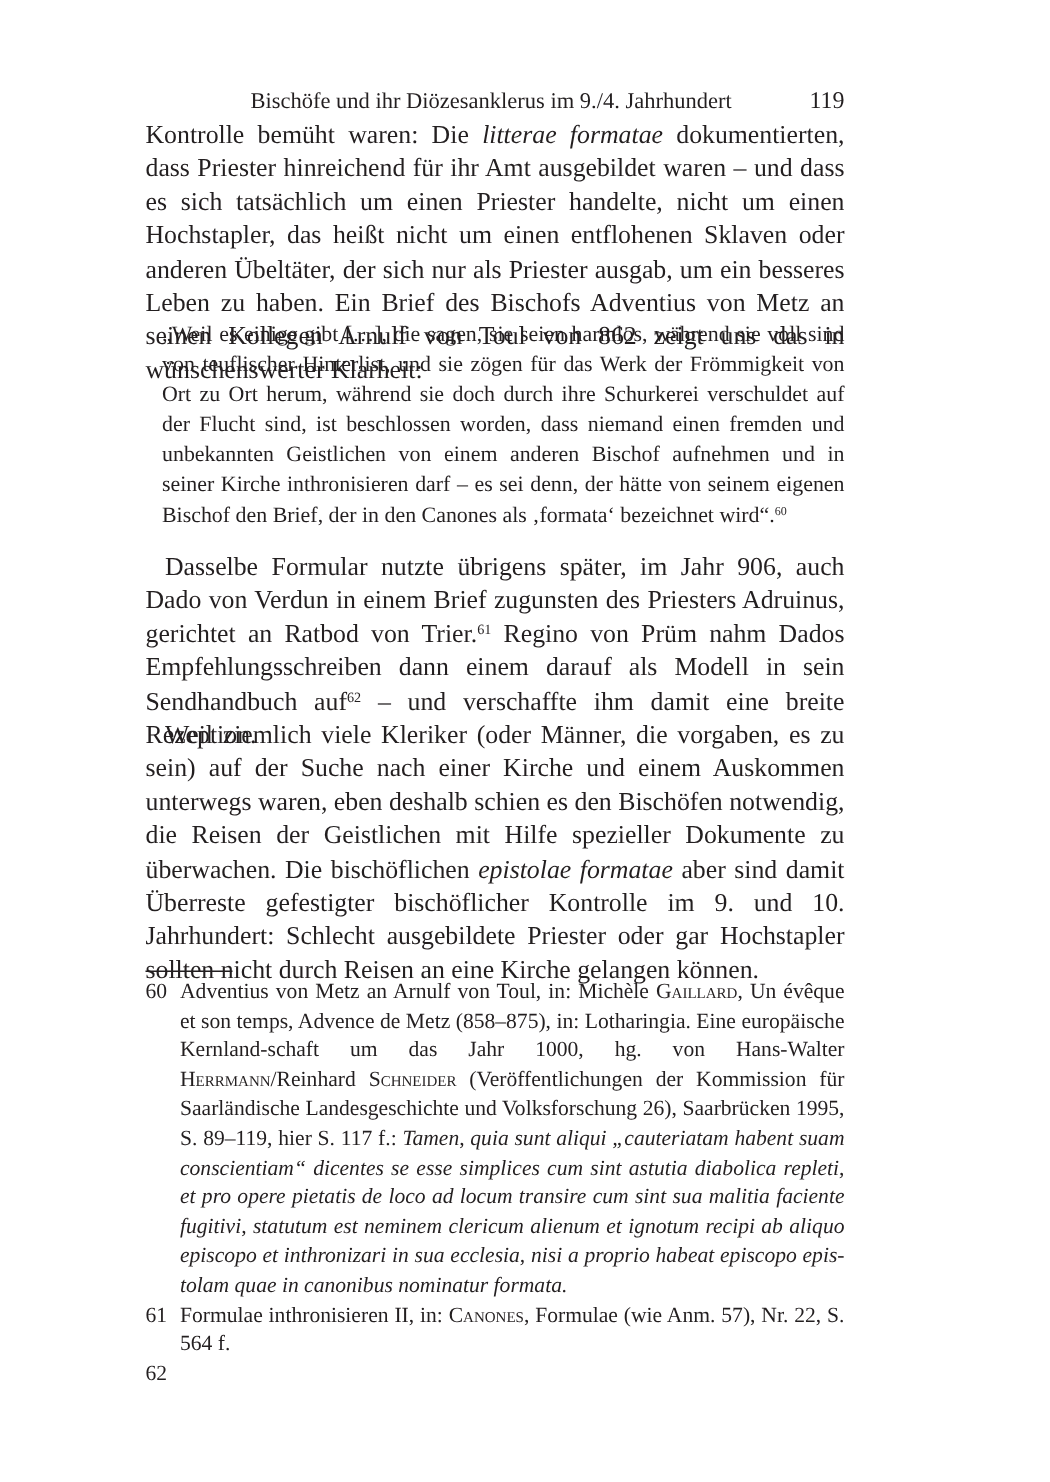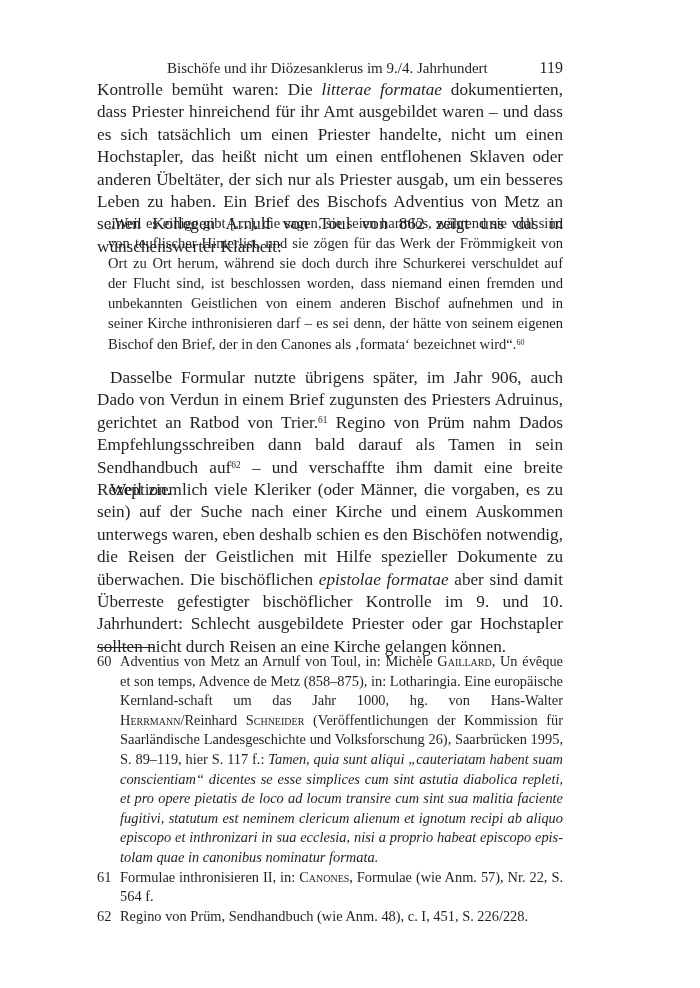--- a/index.html
+++ b/index.html
@@ -42,37 +42,36 @@
 
   <div class="body-text p1">
     <p><span>Kontrolle bemüht waren: Die </span><span class="it">litterae formatae</span><span> dokumentierten, dass Priester hinreichend für ihr Amt ausgebildet waren – und dass es sich tatsächlich um einen Priester handelte, nicht um einen Hochstapler, das heißt nicht um einen entflohenen Sklaven oder anderen Übeltäter, der sich nur als Priester ausgab, um ein besseres Leben zu haben. Ein Brief des Bischofs Adventius von Metz an seinen Kollegen Arnulf von Toul von 862 zeigt uns das in wünschenswerter Klarheit:</span></p>
   </div>
 
   <div class="quote">
     <p><span>„Weil es einige gibt […], die sagen, sie seien harmlos, während sie voll sind von teuflischer Hinterlist, und sie zögen für das Werk der Frömmigkeit von Ort zu Ort herum, während sie doch durch ihre Schurkerei verschuldet auf der Flucht sind, ist beschlossen worden, dass niemand einen fremden und unbekannten Geistlichen von einem anderen Bischof aufnehmen und in seiner Kirche inthronisieren darf – es sei denn, der hätte von seinem eigenen Bischof den Brief, der in den Canones als ‚formata‘ bezeichnet wird“.</span><sup>60</sup></p>
   </div>
 
   <div class="body-text p2">
-    <p><span>Dasselbe Formular nutzte übrigens später, im Jahr 906, auch Dado von Verdun in einem Brief zugunsten des Priesters Adruinus, gerichtet an Ratbod von Trier.</span><sup>61</sup><span> Regino von Prüm nahm Dados Empfehlungsschreiben dann bald darauf als Tamen in sein Sendhandbuch auf</span><sup>62</sup><span> – und verschaffte ihm damit eine breite Rezeption.</span></p>
+    <p><span>Dasselbe Formular nutzte übrigens später, im Jahr 906, auch Dado von Verdun in einem Brief zugunsten des Priesters Adruinus, gerichtet an Ratbod von Trier.</span><sup>61</sup><span> Regino von Prüm nahm Dados Empfehlungsschreiben dann einem darauf als Modell in sein Sendhandbuch auf</span><sup>62</sup><span> – und verschaffte ihm damit eine breite Rezeption.</span></p>
   </div>
 
   <div class="body-text p3">
     <p><span>Weil ziemlich viele Kleriker (oder Männer, die vorgaben, es zu sein) auf der Suche nach einer Kirche und einem Auskommen unterwegs waren, eben deshalb schien es den Bischöfen notwendig, die Reisen der Geistlichen mit Hilfe spezieller Dokumente zu überwachen. Die bischöflichen </span><span class="it">epistolae formatae</span><span> aber sind damit Überreste gefestigter bischöflicher Kontrolle im 9. und 10. Jahrhundert: Schlecht ausgebildete Priester oder gar Hochstapler sollten nicht durch Reisen an eine Kirche gelangen können.</span></p>
   </div>
 
   <div class="footnote-rule"></div>
 
   <div class="footnotes">
     <div class="fn">
       <span class="fn-num">60</span>
       <span>Adventius von Metz an Arnulf von Toul, in: Michèle </span><span class="sc">Gaillard</span><span>, Un évêque et son temps, Advence de Metz (858–875), in: Lotharingia. Eine europäische Kernland-schaft um das Jahr 1000, hg. von Hans-Walter </span><span class="sc">Herrmann</span><span>/Reinhard </span><span class="sc">Schneider</span><span> (Veröffentlichungen der Kommission für Saarländische Landesgeschichte und Volksforschung 26), Saarbrücken 1995, S. 89–119, hier S. 117 f.: </span><span class="it">Tamen, quia sunt aliqui „cauteriatam habent suam conscientiam“ dicentes se esse simplices cum sint astutia diabolica repleti, et pro opere pietatis de loco ad locum transire cum sint sua malitia faciente fugitivi, statutum est neminem clericum alienum et ignotum recipi ab aliquo episcopo et inthronizari in sua ecclesia, nisi a proprio habeat episcopo epis-tolam quae in canonibus nominatur formata.</span>
     </div>
     <div class="fn">
       <span class="fn-num">61</span>
       <span>Formulae inthronisieren II, in: </span><span class="sc">Canones</span><span>, Formulae (wie Anm. 57), Nr. 22, S. 564 f.</span>
     </div>
     <div class="fn">
       <span class="fn-num">62</span>
-      <span>Regino von Prüm, Sendhandbuch (wie Anm. 48), c. I, 451, S. 226/228.</span>
     </div>
   </div>
 
 </div>
 
 </body></html>

